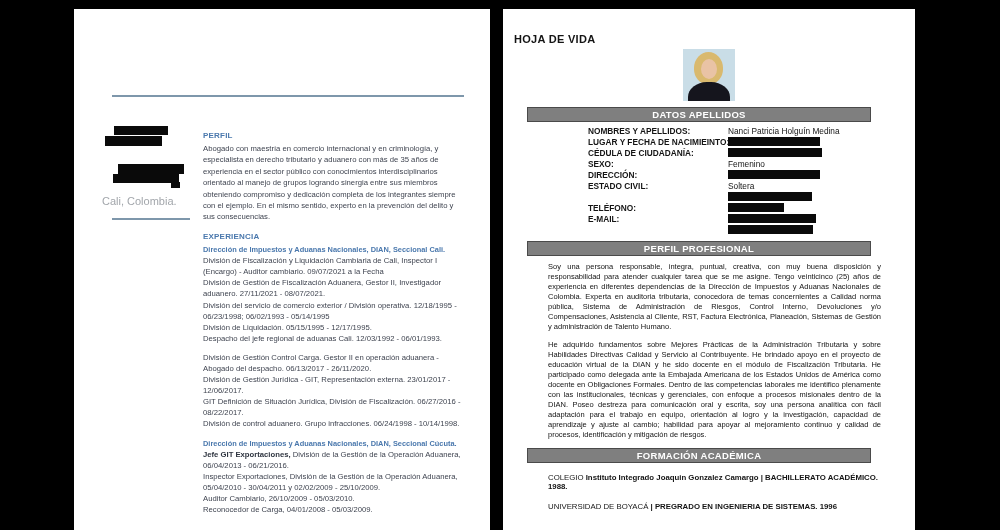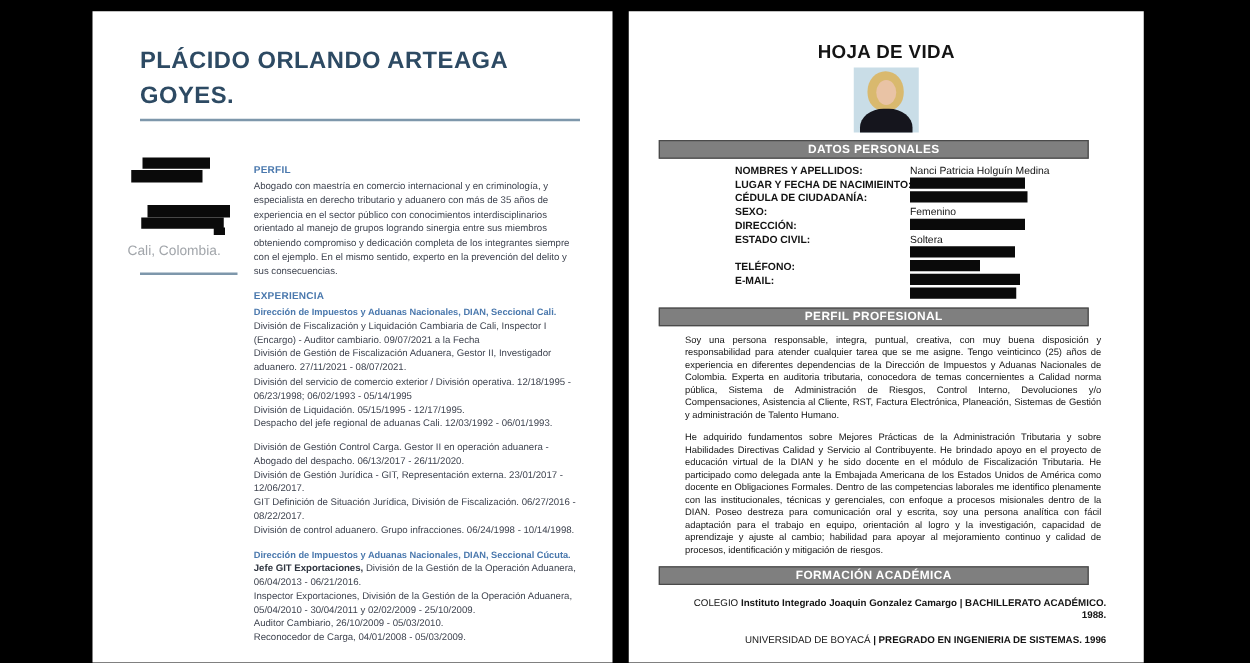--- a/index.html
+++ b/index.html
@@ -26,22 +26,22 @@
   .h-blue{font-size:8px;font-weight:700;color:#4a78ad;letter-spacing:.2px;margin:0 0 3px 0;}
   .lp-profile-text{font-size:7.7px;line-height:11.4px;color:#3f4450;margin:0 0 9px 0;}
   .exp-block{margin-bottom:8px;}
   .exp-employer{font-size:7.4px;font-weight:700;color:#4a78ad;line-height:11.3px;white-space:nowrap;}
   .exp-entry{font-size:7.7px;line-height:11.1px;color:#3f4450;}
   .bold-dark{font-weight:700;color:#2f3540;}
 
   
   .rp-col{position:absolute;left:0;top:0;width:100%;}
   .rp-title{
-    margin-top:24px;text-align:center;
-    font-size:15px;font-weight:700;color:#141414;letter-spacing:.3px;
+    margin-top:24px;
+    font-size:11px;font-weight:700;color:#141414;letter-spacing:.3px;padding-left:11px;
   }
   .rp-photo{
     position:relative;width:52px;height:52px;margin:4px auto 0 auto;
     background:#c9dde7;overflow:hidden;
   }
   .ph-hair{position:absolute;left:11px;top:3px;width:29px;height:32px;border-radius:50% 50% 46% 46%;background:#d9b96e;}
   .ph-face{position:absolute;left:18px;top:10px;width:16px;height:20px;border-radius:50%;background:#e9c3a5;}
   .ph-body{position:absolute;left:5px;top:33px;width:42px;height:20px;border-radius:45% 45% 0 0/75% 75% 0 0;background:#15151d;}
 
   .gray-bar{
@@ -50,30 +50,29 @@
     color:#ffffff;font-size:9.5px;font-weight:700;text-align:center;letter-spacing:.3px;
   }
   .pd-rows{margin:3px 37px 0 45px;}
   .pd-row{display:flex;align-items:center;height:11px;padding-left:40px;}
   .pd-label{width:140px;flex:0 0 140px;font-size:8.3px;font-weight:700;color:#141414;white-space:nowrap;}
   .pd-value{font-size:8.3px;color:#141414;white-space:nowrap;}
   .pd-redact{height:9px;background:#0a0a0a;}
   .rp-paras{margin:6px 34px 0 45px;}
   .rp-paras p{margin:0 0 8px 0;font-size:7.5px;line-height:10px;color:#141414;text-align:justify;}
   .rp-edu{margin:10px 30px 0 45px;}
-  .edu-line{font-size:7.8px;color:#141414;margin-bottom:11px;text-align:right;}
+  .edu-line{font-size:7.8px;color:#141414;margin-bottom:11px;}
   .edu-line b{font-weight:700;}
 </style>
 </head>
 <body>
 
 <div class="canvas">
 
   <div class="page page-left">
-    <div class="lp-title">PLÁCIDO ORLANDO ARTEAGA GOYES.</div>
     <div class="lp-rule"></div>
 
     <div class="redact" style="left:40px;top:117px;width:54px;height:9px"></div>
     <div class="redact" style="left:31px;top:127px;width:57px;height:10px"></div>
     <div class="redact" style="left:44px;top:155px;width:66px;height:10px"></div>
     <div class="redact" style="left:39px;top:165px;width:66px;height:9px"></div>
     <div class="redact" style="left:97px;top:173px;width:9px;height:6px"></div>
 
     <div class="lp-location">Cali, Colombia.</div>
     <div class="lp-siderule"></div>
@@ -111,21 +110,21 @@
   <div class="page page-right">
     <div class="rp-col">
       <div class="rp-title">HOJA DE VIDA</div>
 
       <div class="rp-photo">
         <div class="ph-hair"></div>
         <div class="ph-face"></div>
         <div class="ph-body"></div>
       </div>
 
-      <div class="gray-bar">DATOS PERSONALES</div>
+      <div class="gray-bar">DATOS APELLIDOS</div>
       <div class="pd-rows" id="pd-rows">
           <div class="pd-row">
             <span class="pd-label">NOMBRES Y APELLIDOS:</span>
             <span class="pd-value">Nanci Patricia Holguín Medina</span>
           </div>
           <div class="pd-row">
             <span class="pd-label">LUGAR Y FECHA DE NACIMIEINTO:</span>
             <div class="pd-redact" style="width: 92px;"></div>
           </div>
           <div class="pd-row">

